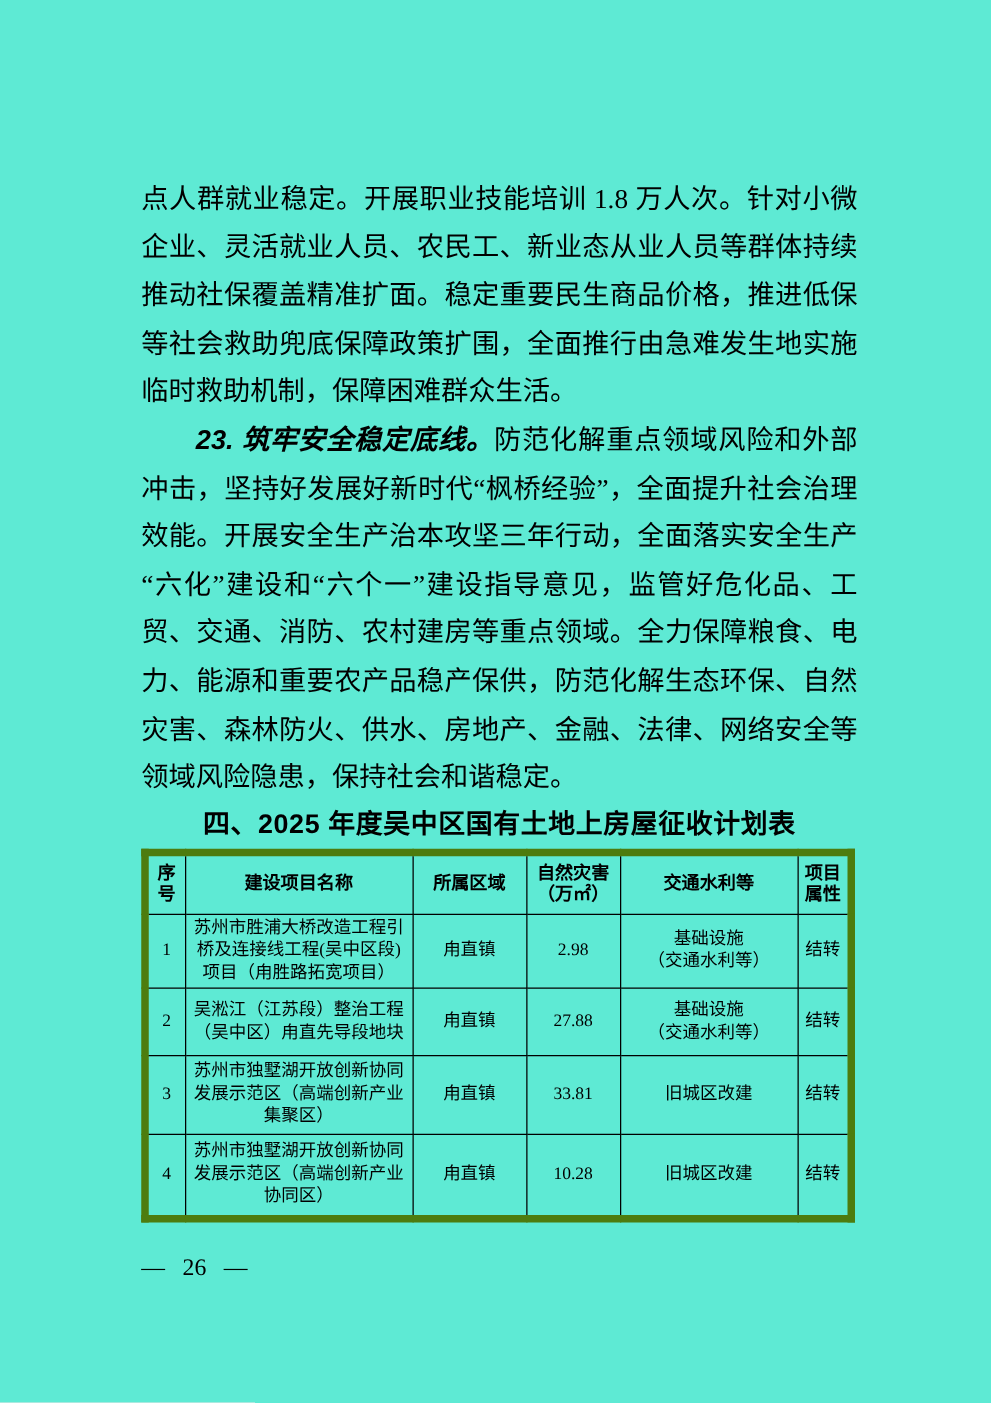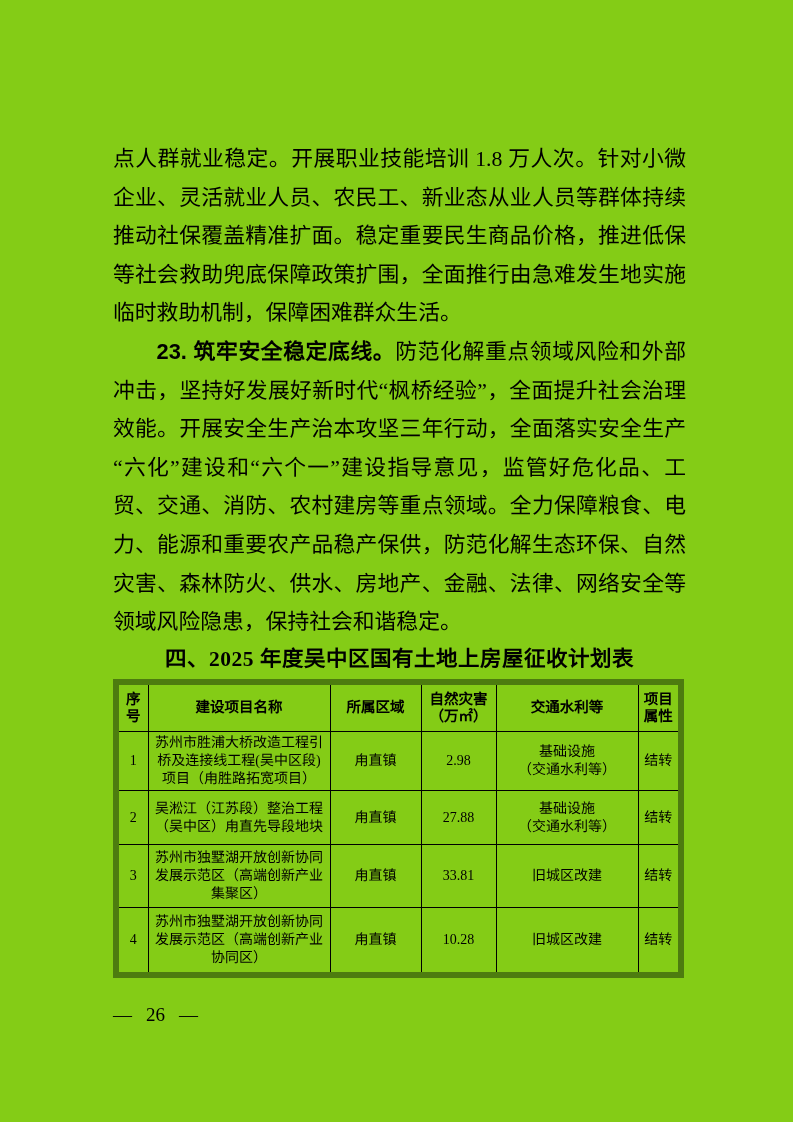--- a/index.html
+++ b/index.html
@@ -1,47 +1,48 @@
 <!DOCTYPE html>
 <html lang="zh-CN"><head>
 <meta charset="utf-8">
 <style>
   html,body { margin:0; padding:0; background:#e8e8e8; }
   .page {
     position:relative;
     width:793px; height:1122px;
     margin:0 auto;
-    background:#84cc16;
+    background:#5eead4;
     color:#000;
     font-family:"Liberation Serif", serif;
     overflow:hidden;
     box-sizing:border-box;
   }
   .content {
     position:absolute;
     left:113px; top:140px;
     width:573px;
   }
   .body-text {
     font-size:21.8px;
     line-height:38.6px;
     text-align:justify;
     margin:0;
   }
   .body-text.indent { text-indent:2em; }
   .lead-bold {
     font-weight:bold;
     font-family:"Liberation Sans", sans-serif;
+    font-style:italic;
   }
   .table-title {
     margin:3px 0 6px 0;
     font-size:21.5px;
     line-height:28px;
     font-weight:bold;
-    font-family:Liberation Serif, serif;
+    font-family:Liberation Sans, sans-serif;
     text-align:center;
     letter-spacing:0.5px;
   }
   table.plan {
     border-collapse:collapse;
     table-layout:fixed;
     width:565px;
     border:6px solid #4d7c0f;
   }
   table.plan th, table.plan td {

